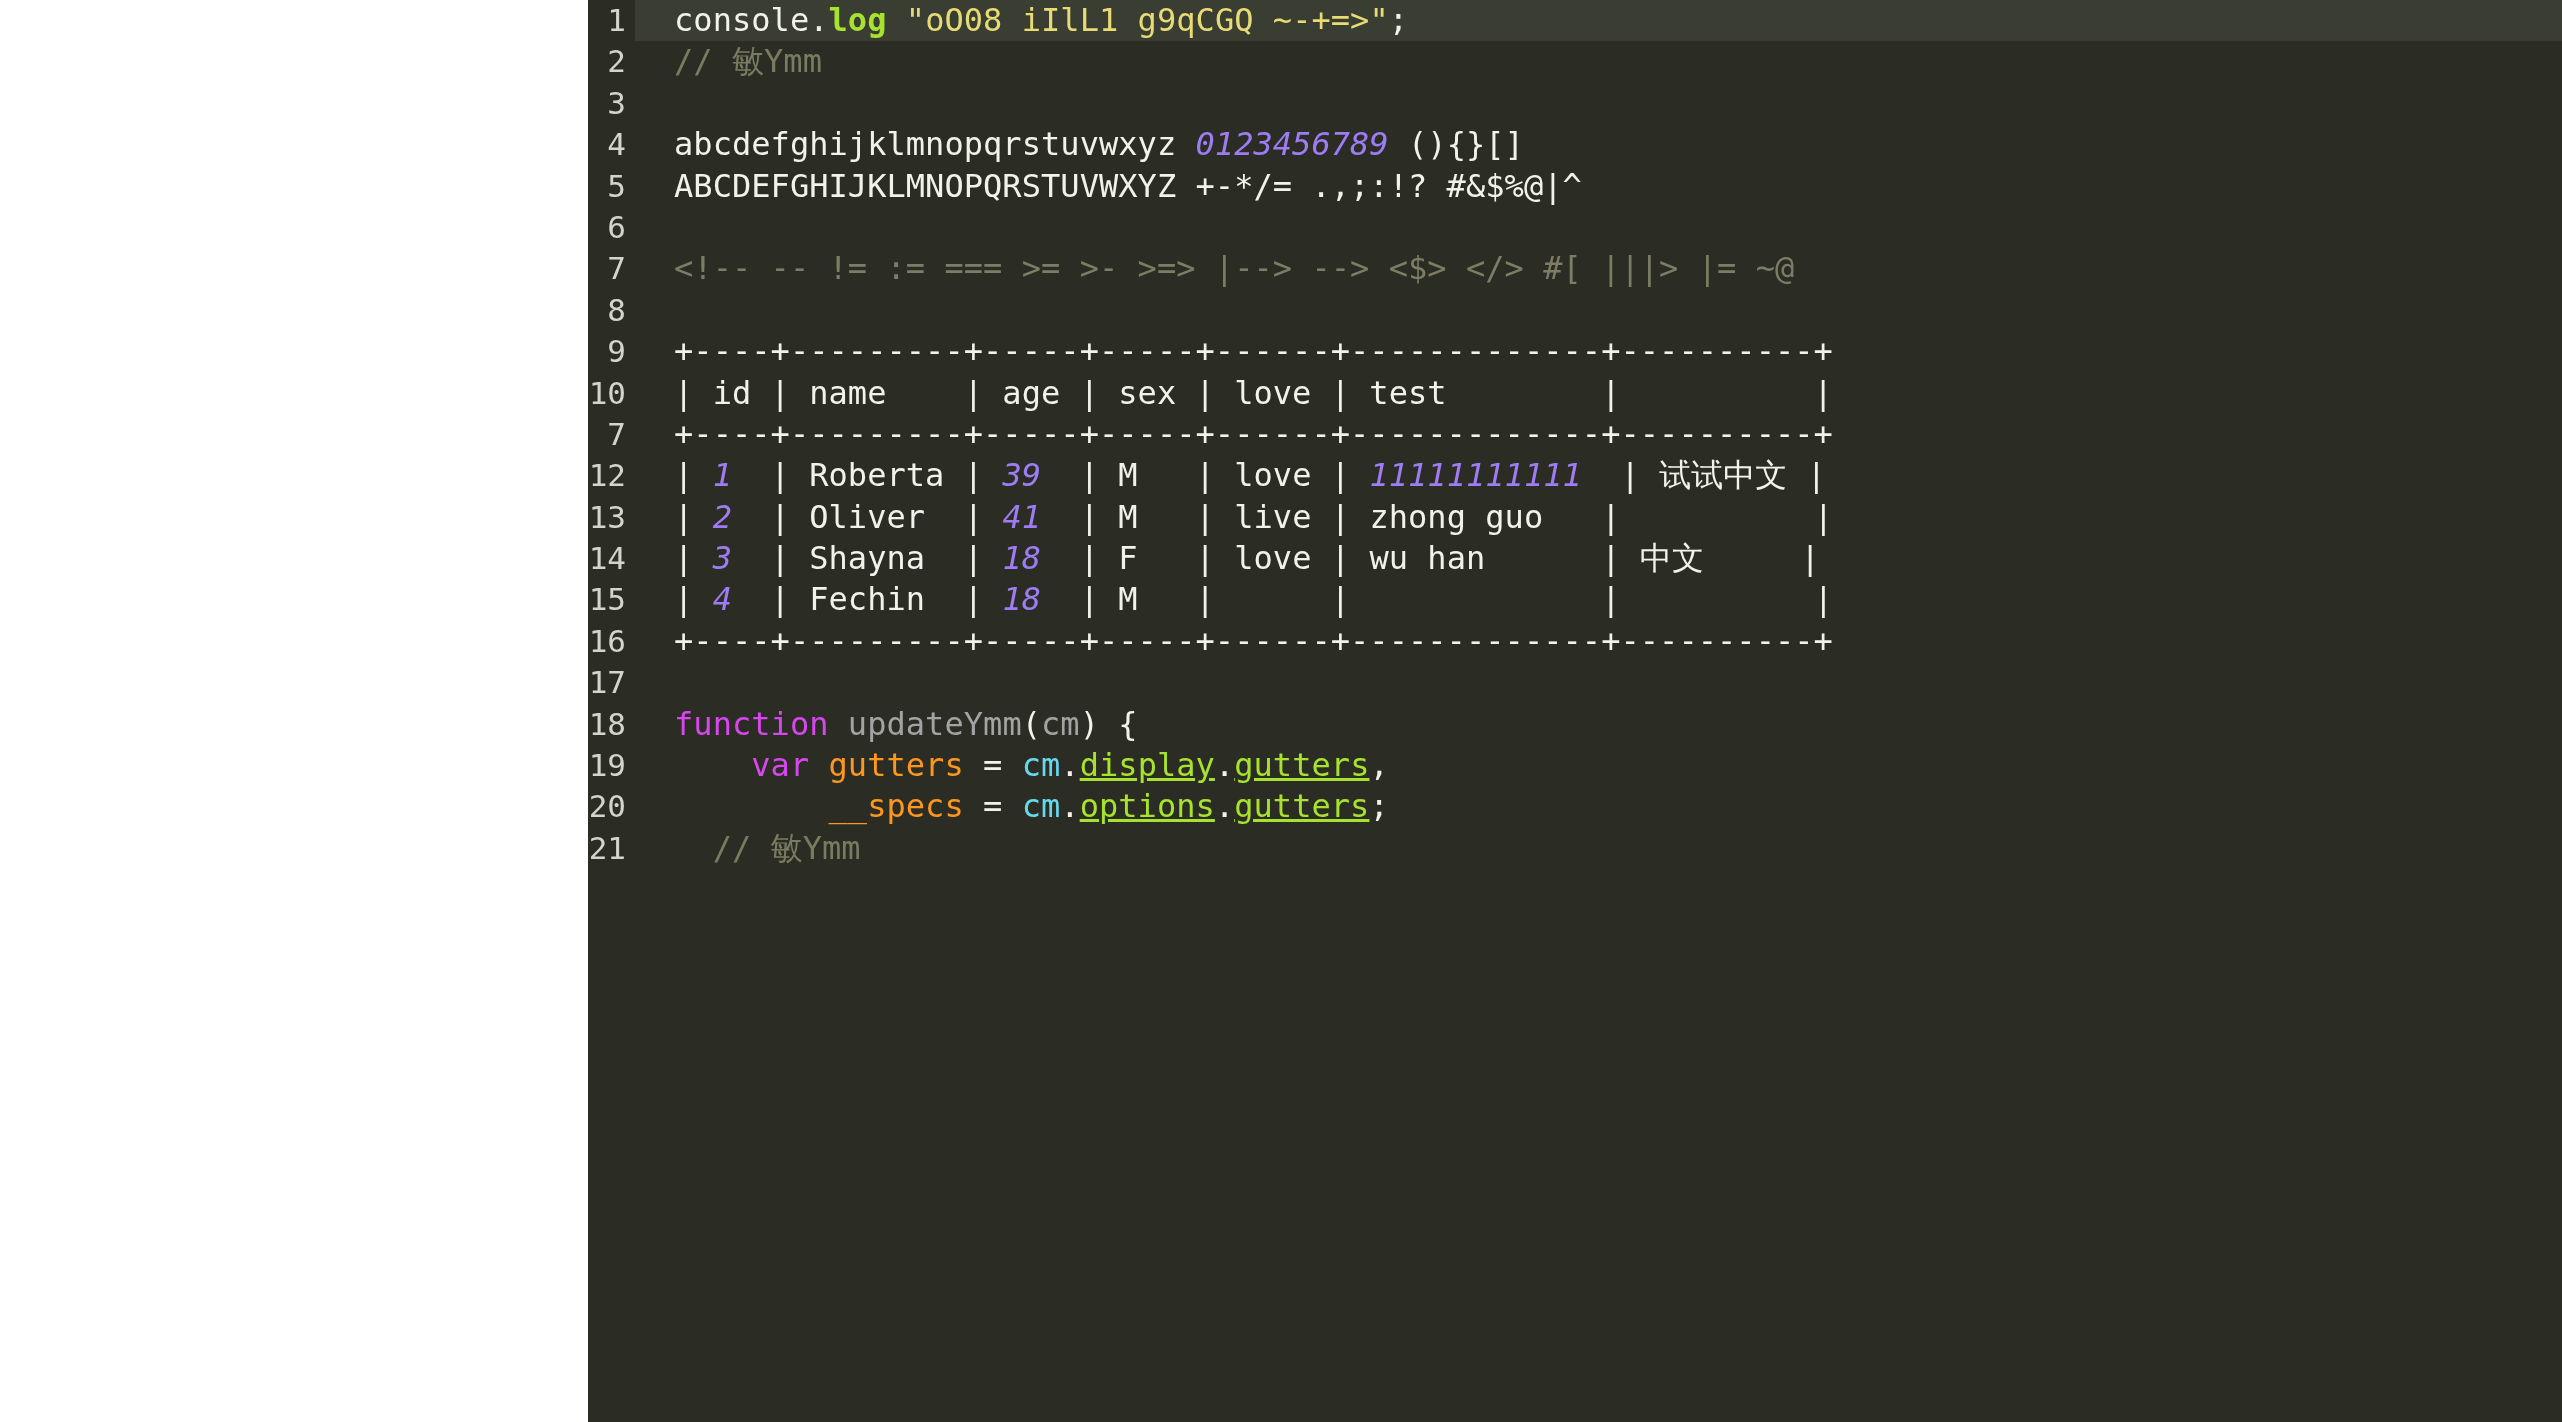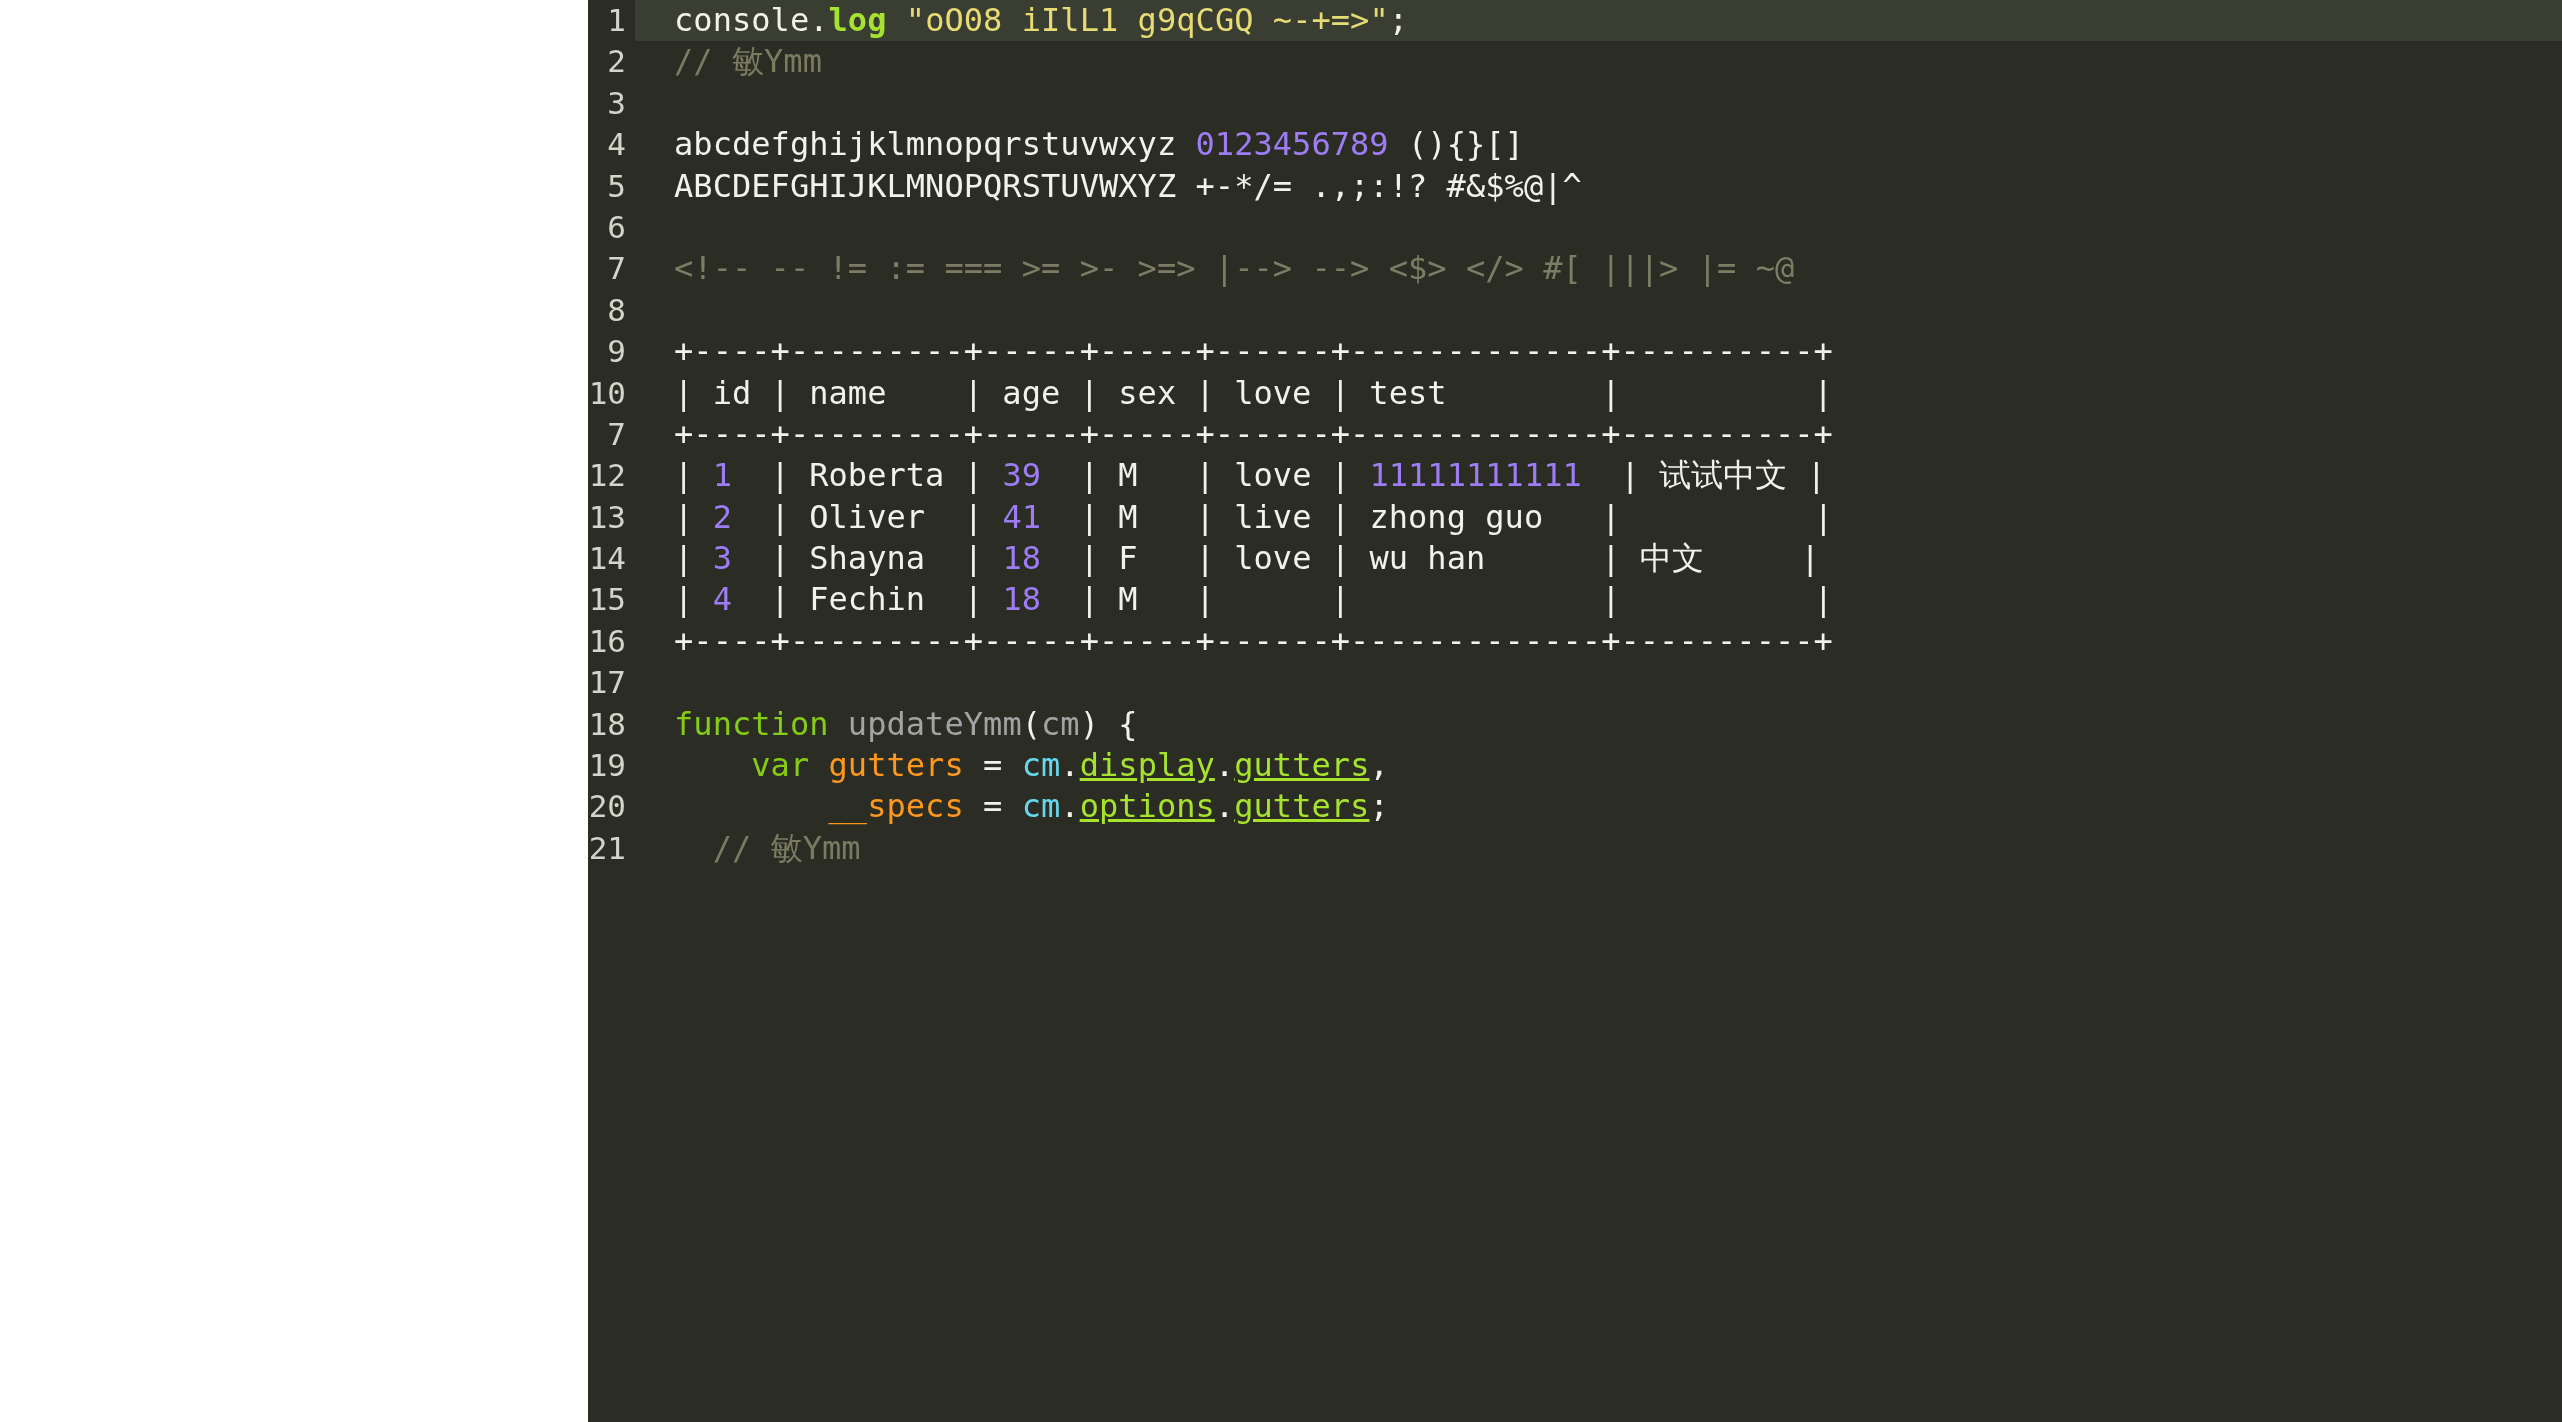--- a/index.html
+++ b/index.html
@@ -82,23 +82,23 @@
     z-index: 2;
     white-space: pre;
     letter-spacing: 0.05px;
   }
 
   
   .t-plain   { color: #f2f2ea; text-align: center; }
   .t-str     { color: #e6db74; }
   .t-fn      { color: #a6e22e; font-weight: bold; }
   .t-comment { color: #7b7b62; }
-  .t-num     { color: #9d7cf4; }
+  .t-num     { color: #9d7cf4; font-style: italic; }
   .t-op      { color: #7d7d66; }
-  .t-kw      { color: #84cc16; }
+  .t-kw      { color: #d946ef; }
   .t-param   { color: #a3a3a3; }
   .t-var     { color: #fd971f; }
   .t-prop    { color: #a6e22e; text-decoration: underline; }
   .t-cyan    { color: #66d9ef; }
 
   .cjk { font-family: "DejaVu Sans", sans-serif; }
 </style>
 </head>
 <body>
 

